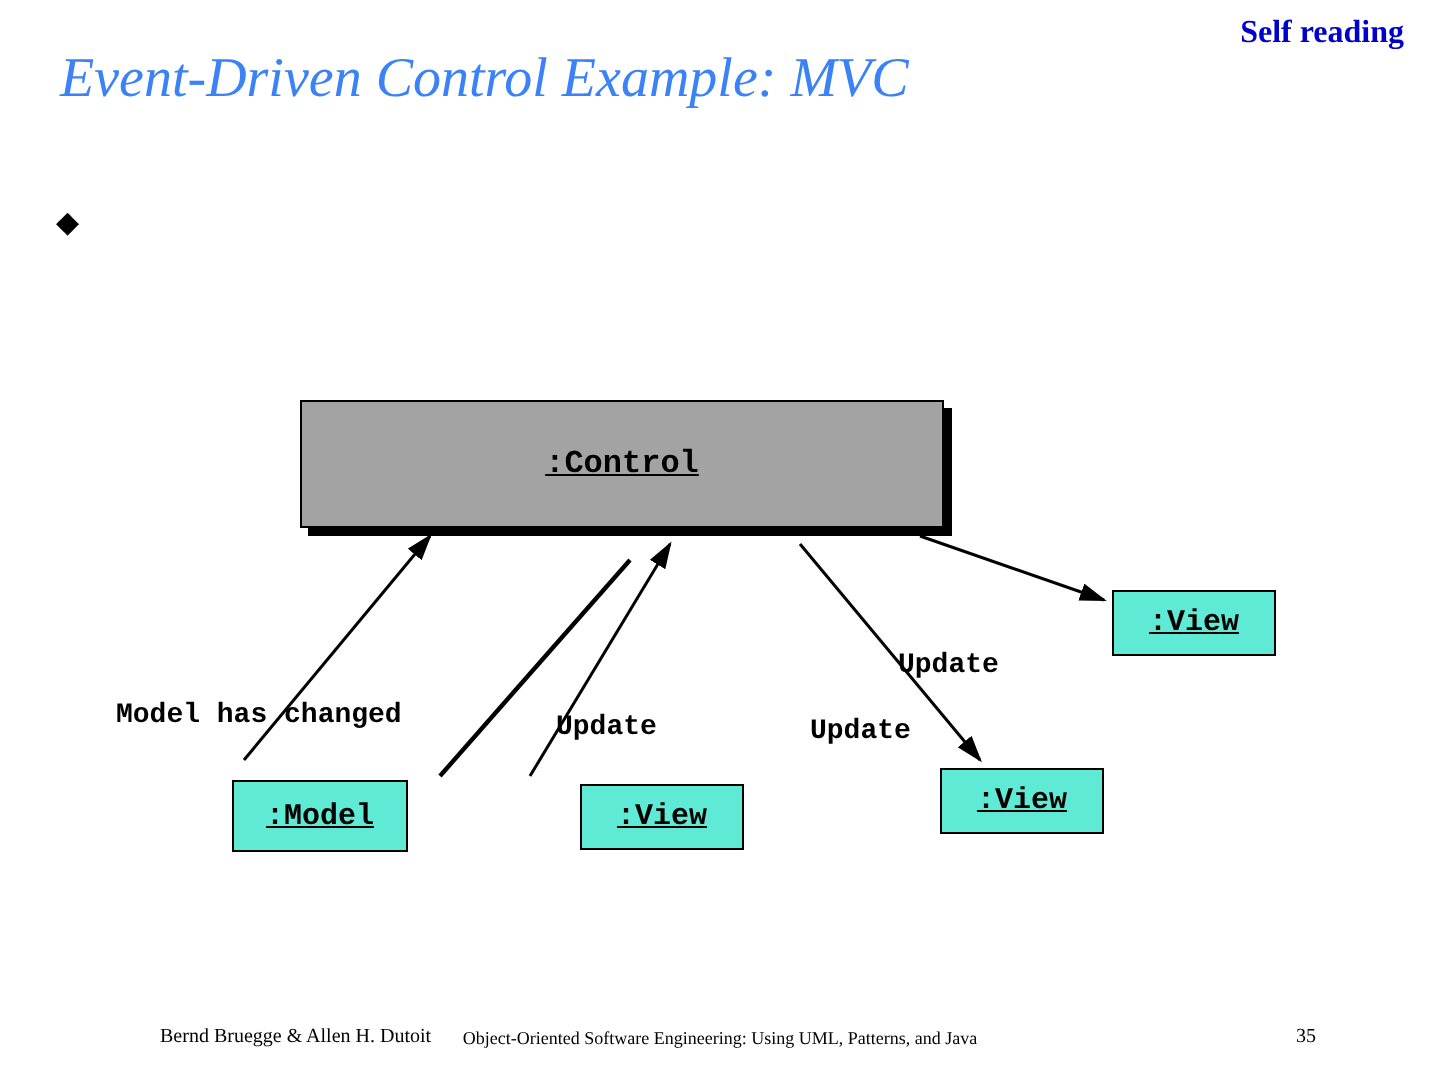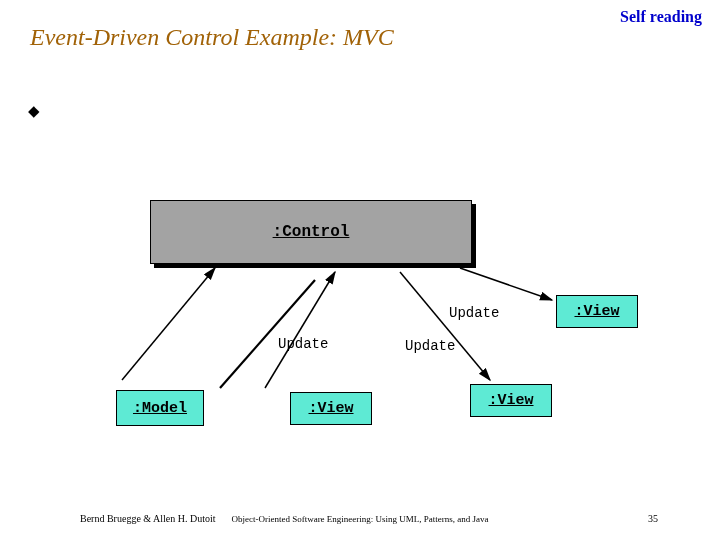--- a/index.html
+++ b/index.html
@@ -17,22 +17,22 @@
     right: 18px;
     color: #0000cc;
     font-weight: bold;
     font-size: 16px;
   }
   .title {
     position: absolute;
     top: 24px;
     left: 30px;
     font-style: italic;
-    font-size: 24px;
-    color: #a16207;
+    font-size: 28px;
+    color: #3b82f6;
   }
   .bullet-row {
     position: absolute;
     top: 100px;
     left: 28px;
     right: 20px;
     display: flex;
     align-items: flex-start;
     font-size: 21px;
     color: #000;
@@ -81,23 +81,24 @@
     height: 64px;
     background: #000;
   }
   .model-box  { left: 116px; top: 200px; width: 88px; height: 36px; }
   .view-box-1 { left: 556px; top: 105px; width: 82px; height: 33px; }
   .view-box-2 { left: 290px; top: 202px; width: 82px; height: 33px; }
   .view-box-3 { left: 470px; top: 194px; width: 82px; height: 33px; }
   .label {
     position: absolute;
     font-family: "Courier New", Courier, monospace;
-    font-weight: normal;
+    font-weight: bold;
     font-size: 14px;
     color: #000;
+    margin-top: 20px;
   }
   .lbl-modelchanged { left: 58px;  top: 140px; }
   .lbl-update-1     { left: 449px; top: 115px; }
   .lbl-update-2     { left: 278px; top: 146px; }
   .lbl-update-3     { left: 405px; top: 148px; }
   svg.arrows {
     position: absolute;
     top: 0; left: 0;
     width: 720px; height: 290px;
     pointer-events: none;
@@ -153,20 +154,21 @@
   </svg>
 
   <div class="control-shadow"></div>
   <div class="box control-box">:Control</div>
 
   <div class="box model-box">:Model</div>
   <div class="box view-box-1">:View</div>
   <div class="box view-box-2">:View</div>
   <div class="box view-box-3">:View</div>
 
+  <div class="label lbl-modelchanged">Model has changed</div>
   <div class="label lbl-update-1">Update</div>
   <div class="label lbl-update-2">Update</div>
   <div class="label lbl-update-3">Update</div>
 </div>
 
 <div class="footer-left">Bernd Bruegge &amp; Allen H. Dutoit</div>
 <div class="footer-center">Object-Oriented Software Engineering: Using UML, Patterns, and Java</div>
 <div class="footer-right">35</div>
 
 </body></html>

